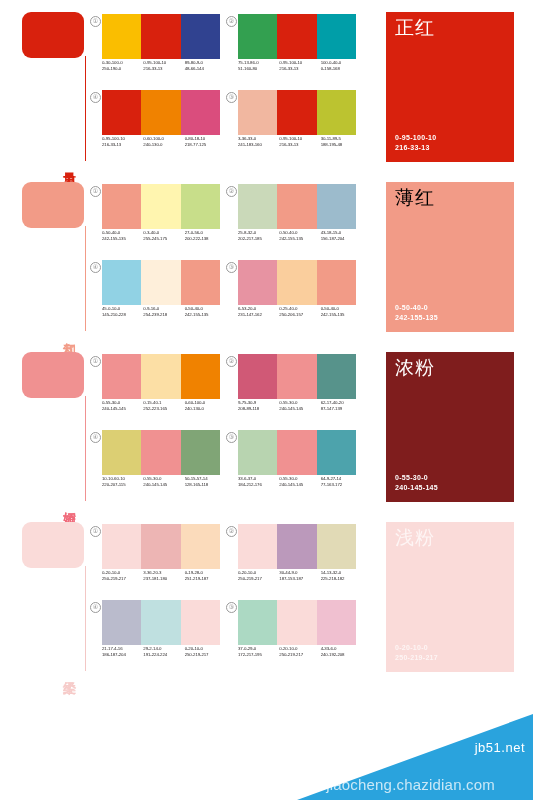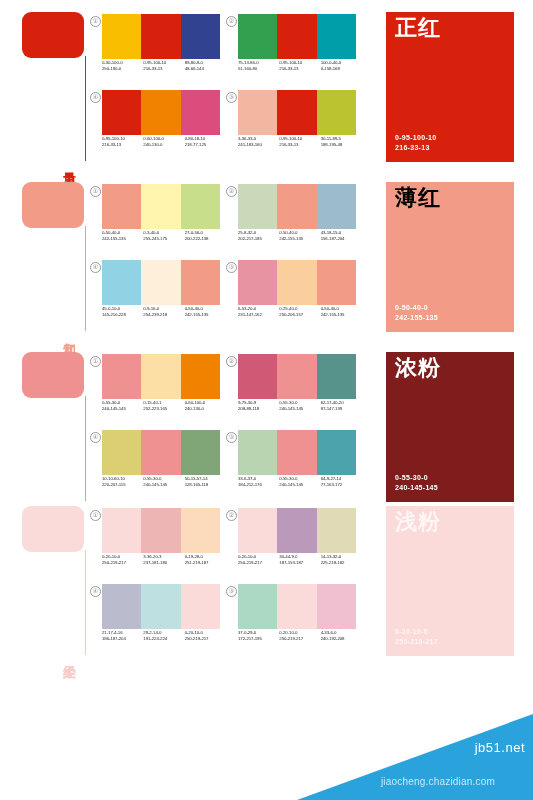--- a/index.html
+++ b/index.html
@@ -109,22 +109,22 @@
   
   .hero{
     position:absolute;
     left:386px; top:12px;
     width:128px; height:150px;
     overflow:hidden;
   }
   .hero-name{
     position:absolute;
     left:9px; top:6px;
-    font-size:22px;
-    font-weight:bold;
+    font-size:19px;
+    font-weight:normal;
     letter-spacing:1px;
     line-height:20px;
   }
   .hero-codes{
     position:absolute;
     left:9px; bottom:9px;
     font-size:7px;
     font-weight:bold;
     line-height:10px;
     letter-spacing:0.3px;
@@ -159,21 +159,21 @@
     right:6px; top:42px;
     font-size:17px;
     font-weight:bold;
     color:rgba(255,255,255,0.80);
     letter-spacing:1px;
     white-space:nowrap;
   }
   .wm-url{
     position:absolute;
     right:38px; top:62px;
-    font-size:10px;
+    font-size:15px;
     color:rgba(255,255,255,0.75);
     font-family:"Liberation Sans",sans-serif;
     letter-spacing:0.2px;
   }
 </style>
 </head>
 <body>
 
 <div class="sheet">
   <div id="families-root">
@@ -482,21 +482,21 @@
           </div>
           <div class="hero" style="background: #7f1d1d;">
             <div class="hero-name" style="color: rgb(255, 255, 255);">浓粉</div>
             <div class="hero-codes" style="color: rgb(255, 255, 255);">
               <div>0-55-30-0</div>
               <div>240-145-145</div>
             </div>
           </div>
         </div>
       </div>
-      <div class="family" style="top: 494px; position: absolute;">
+      <div class="family" style="top: 510px; position: absolute;">
         <div class="family-inner">
           <div class="key-swatch" style="background: rgb(250, 219, 217);"></div>
           <div class="rule" style="background: rgb(243, 199, 197);"></div>
           <div class="mood" style="color: rgb(246, 203, 201);">经柔</div>
           <div class="combos">
             <div class="combo c1">
               <div class="combo-no">①</div>
               <div class="swatches">
                 <div style="background: rgb(250, 219, 217);"></div>
                 <div style="background: rgb(237, 181, 180);"></div>

